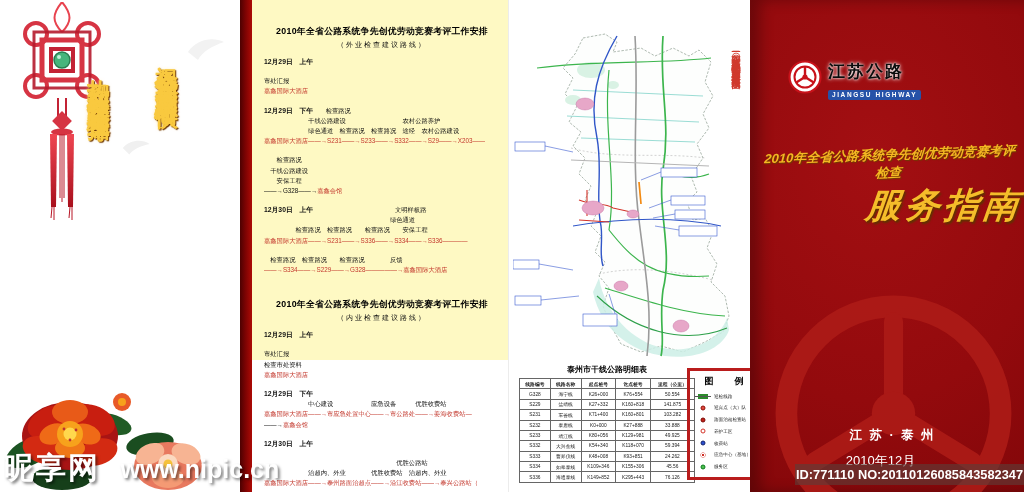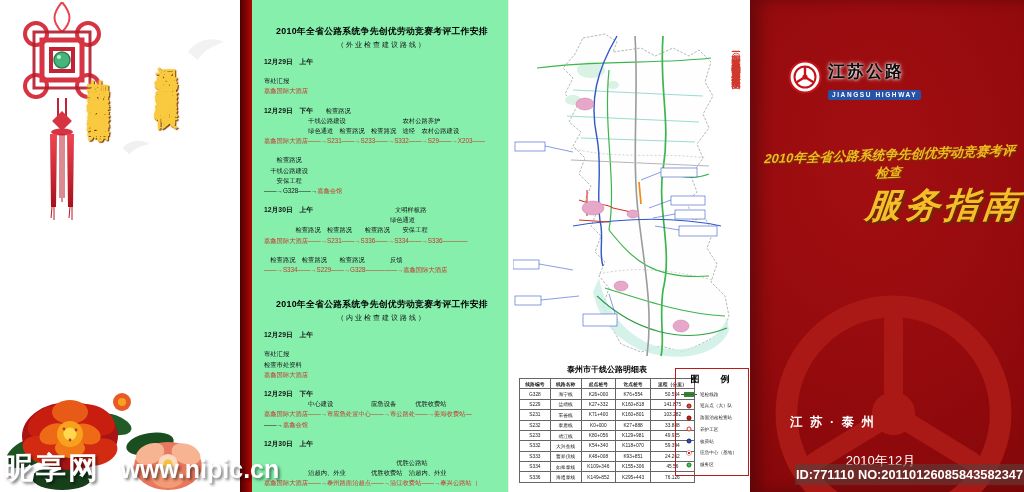--- a/index.html
+++ b/index.html
@@ -15,21 +15,21 @@
   .gold-vert{position:absolute;writing-mode:vertical-rl;text-orientation:upright;
     font-family:"DejaVu Serif","Liberation Serif",serif;font-weight:bold;
     color:#f9c93f;font-size:23px;letter-spacing:3px;
     text-shadow:1px 1px 1px #6d3500,0 0 3px rgba(255,230,150,.55);}
   .gv-r{left:152px;top:48px;height:430px;}
   .gv-l{left:84px;top:62px;height:426px;}
   .knot{position:absolute;left:4px;top:2px;}
   .dove{position:absolute;}
 
   
-  .panel-mid{position:absolute;left:252px;top:0;width:256px;height:492px;background:#86efac;
+  .panel-mid{position:absolute;left:252px;top:0;width:256px;height:360px;background:#fef9c3;
     box-sizing:border-box;padding:26px 8px 0 12px;}
   .s-title{font-size:8.8px;font-weight:bold;text-align:center;color:#000;letter-spacing:.3px;}
   .s-sub{font-size:7px;text-align:center;letter-spacing:2px;color:#111;margin:2px 0 7px;}
   .sched2{margin-top:24px;}
   .ln{font-size:6.3px;line-height:1.5;white-space:pre;min-height:9px;color:#111;}
   .ln .bd{font-weight:bold;font-size:6.8px;}
   .ln .rd{color:#c3372c;}
 
   
   .panel-map{position:absolute;left:508px;top:0;width:242px;height:492px;background:#fff;
@@ -38,22 +38,22 @@
   .map-caption{position:absolute;right:8px;top:44px;height:292px;
     writing-mode:vertical-rl;text-orientation:upright;
     font-family:"DejaVu Serif","Liberation Serif",serif;font-weight:bold;
     color:#d03a2e;font-size:9px;letter-spacing:1px;}
   .tbl-wrap{position:absolute;left:10px;top:364px;width:176px;}
   .tbl-title{font-size:8px;font-weight:bold;text-align:center;margin-bottom:3px;color:#000;}
   table.road{border-collapse:collapse;width:100%;}
   table.road th,table.road td{border:0.5px solid #666;font-size:4.8px;padding:1.7px 1px;
     text-align:center;color:#222;font-weight:normal;}
   table.road th{font-weight:bold;}
-  .legend{position:absolute;left:166px;top:368px;width:64px;height:100px;
-    border:1px solid #b91c1c;padding:4px 3px 2px 5px;}
+  .legend{position:absolute;left:178px;top:368px;width:64px;height:100px;
+    border:3px solid #b91c1c;padding:4px 3px 2px 5px;}
   .lg-title{font-size:9px;font-weight:bold;letter-spacing:6px;text-align:center;
     color:#000;margin-bottom:4px;}
   .lg-item{display:flex;align-items:center;gap:3px;margin:3.8px 0;}
   .lg-ic{position:relative;flex:0 0 16px;width:16px;height:8px;display:inline-block;}
   .lg-ic::before{content:"";position:absolute;left:50%;top:50%;transform:translate(-50%,-50%);
     width:5px;height:5px;border-radius:50%;box-sizing:border-box;}
   .lg-route{background:
     linear-gradient(#555,#555) 0 50%/100% 1px no-repeat,
     linear-gradient(#2c8c2c,#2c8c2c) 50% 50%/10px 5px no-repeat,
     linear-gradient(#7fe07f,#7fe07f) 50% 50%/8px 3px no-repeat;}
@@ -74,21 +74,21 @@
   .brand-txt .cn{font-size:17px;font-weight:bold;color:#0c0c0c;letter-spacing:2px;
     text-shadow:0 0 2px #fff,0 0 4px #fff;}
   .brand-txt .en{margin-top:2px;background:#2652a8;border-radius:2px;color:#fff;
     font-size:6.5px;font-weight:bold;letter-spacing:1.6px;padding:1.5px 4px;display:inline-block;}
   .headline{position:absolute;left:12px;top:146px;width:254px;text-align:center;
     font-size:13px;font-weight:bold;font-style:italic;color:#f3b722;
     transform:skewX(-6deg) rotate(-2deg);text-shadow:1px 1px 1px #6e3e00;}
   .big-title{position:absolute;left:116px;top:182px;font-size:35px;font-weight:bold;
     font-style:italic;letter-spacing:4px;color:#f5bd2a;transform:skewX(-6deg);
     text-shadow:1.5px 1.5px 2px #5f3300;}
-  .place{position:absolute;left:40px;top:414px;width:205px;text-align:left;
+  .place{position:absolute;left:40px;top:427px;width:205px;text-align:center;
     color:#fff;font-size:12.5px;font-weight:bold;letter-spacing:2px;}
   .pdate{position:absolute;left:28px;top:452px;width:205px;text-align:center;
     color:#fff;font-size:13px;}
   .wheel-wm{position:absolute;left:16px;top:286px;opacity:.9;}
 
   
   .nipic{position:absolute;left:4px;bottom:3px;color:#fff;font-weight:bold;
     text-shadow:2px 2px 3px rgba(0,0,0,.5);white-space:nowrap;}
   .nipic .site{font-size:30px;letter-spacing:2px;}
   .nipic .url{font-size:25px;margin-left:16px;}

